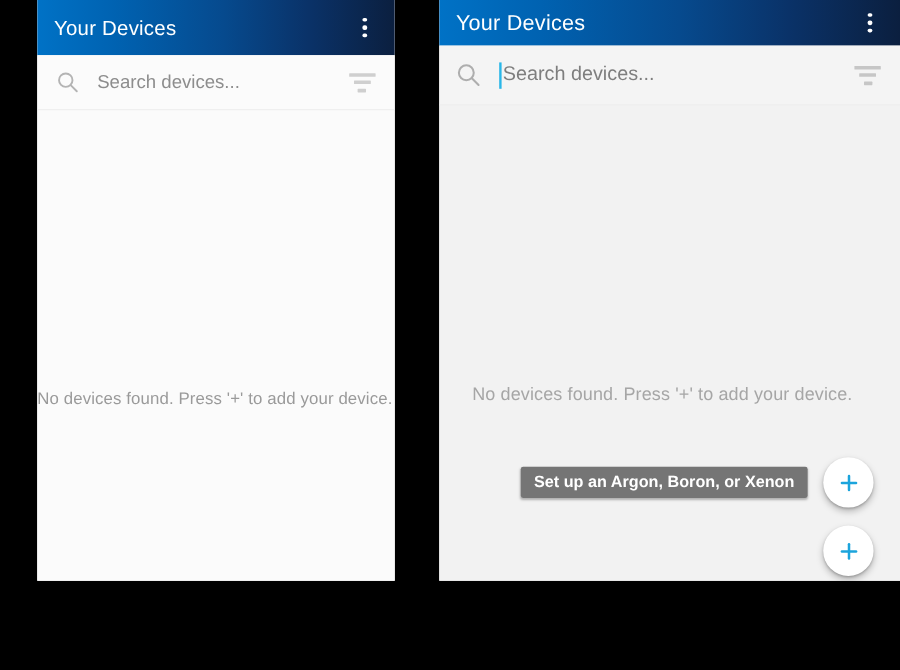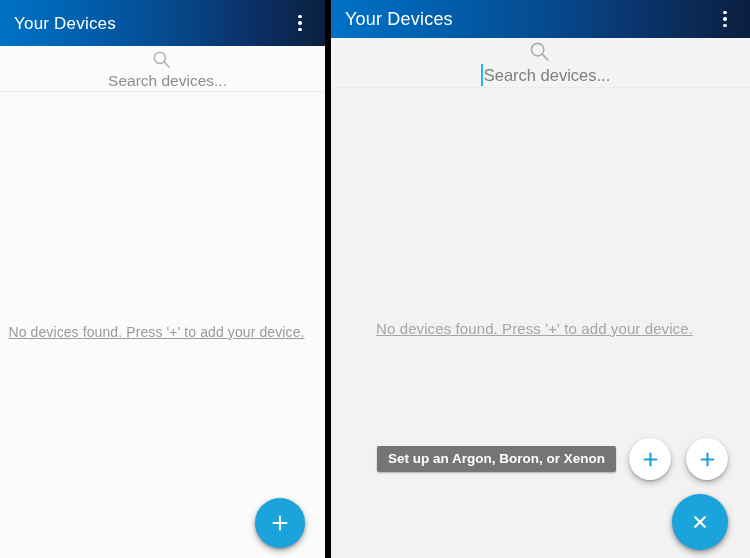--- a/index.html
+++ b/index.html
@@ -16,23 +16,24 @@
     position: relative;
     width: 750px;
     height: 558px;
     display: flex;
     background: #000;
   }
 
   
   .panel {
     position: relative;
-    height: 558px;
+    height: 484px;
     overflow: hidden;
     background: #fbfbfb;
+    margin-left: 31px;
   }
   #panel-left  { width: 325px; }
   .panel-divider {
     width: 6px;
     height: 558px;
     background: #000000;
     flex: 0 0 6px;
   }
   #panel-right { width: 419px; background: #f2f2f2; }
 
@@ -79,21 +80,20 @@
 
   
   .searchbar {
     position: relative;
     height: 46px;
     background: #fbfbfb;
     display: flex;
     align-items: center;
     padding: 0 14px 0 12px;
     border-bottom: 1px solid #ececec;
-    flex-direction: column;
   }
   #panel-right .searchbar { background: #f4f4f4; height: 50px; }
 
   .search-icon { flex: 0 0 26px; height: 26px; display: flex; align-items: center; justify-content: center; }
   .search-icon svg { display: block; }
 
   .search-field {
     flex: 1 1 auto;
     position: relative;
     display: flex;
@@ -143,21 +143,20 @@
   .empty-state {
     position: absolute;
     left: 0;
     right: 12px;
     top: 232px;
     text-align: center;
     color: #9a9a9a;
     font-size: 14px;
     letter-spacing: .1px;
     white-space: nowrap;
-    text-decoration: underline;
   }
   #panel-right .empty-state {
     top: 232px;
     font-size: 15px;
     color: #a6a6a6;
   }
 
   
   .fab-main {
     position: absolute;
@@ -175,20 +174,21 @@
   #panel-right .fab-main { right: 22px; bottom: 8px; width: 56px; height: 56px; }
 
   .fab-main svg { display: block; }
 
   
   .speed-dial {
     position: absolute;
     right: 22px;
     bottom: 78px;
     display: flex;
+    flex-direction: column;
     align-items: flex-end;
     gap: 15px;
   }
   .dial-row {
     display: flex;
     align-items: center;
     gap: 13px;
     cursor: pointer;
   }
   .dial-label {

